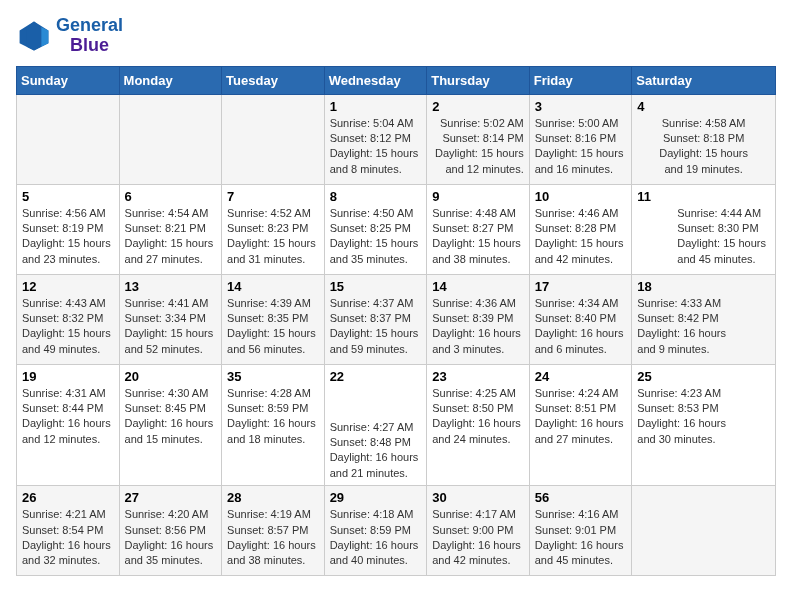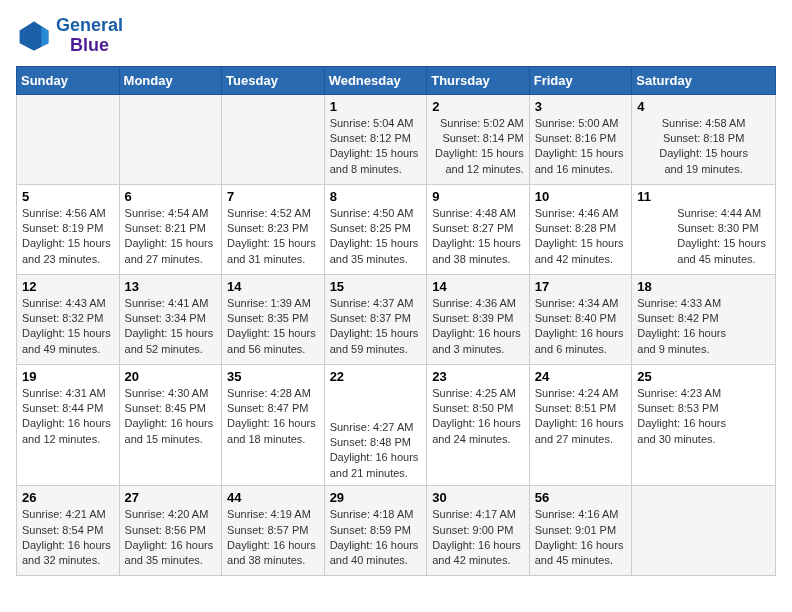--- a/index.html
+++ b/index.html
@@ -216,21 +216,21 @@
         </td>
         <td>
           <div class="day-num">13</div>
           <div class="day-info" style="white-space: pre-line;">Sunrise: 4:41 AM
 Sunset: 3:34 PM
 Daylight: 15 hours
 and 52 minutes.</div>
         </td>
         <td>
           <div class="day-num">14</div>
-          <div class="day-info" style="white-space: pre-line;">Sunrise: 1:39 AM
+          <div class="day-info" style="white-space: pre-line;">Sunrise: 4:39 AM
 Sunset: 8:35 PM
 Daylight: 15 hours
 and 56 minutes.</div>
         </td>
         <td>
           <div class="day-num">15</div>
           <div class="day-info" style="white-space: pre-line;">Sunrise: 4:37 AM
 Sunset: 8:37 PM
 Daylight: 15 hours
 and 59 minutes.</div>
@@ -268,21 +268,21 @@
         <td>
           <div class="day-num">20</div>
           <div class="day-info" style="white-space: pre-line;">Sunrise: 4:30 AM
 Sunset: 8:45 PM
 Daylight: 16 hours
 and 15 minutes.</div>
         </td>
         <td>
           <div class="day-num">35</div>
           <div class="day-info" style="white-space: pre-line;">Sunrise: 4:28 AM
-Sunset: 8:47 PM
+Sunset: 8:59 PM
 Daylight: 16 hours
 and 18 minutes.</div>
         </td>
         <td>
           <div class="day-num">22</div>
           <div class="day-info" style="white-space: pre-line; margin-top: 36px;">Sunrise: 4:27 AM
 Sunset: 8:48 PM
 Daylight: 16 hours
 and 21 minutes.</div>
         </td>
@@ -317,21 +317,21 @@
 and 32 minutes.</div>
         </td>
         <td>
           <div class="day-num">27</div>
           <div class="day-info" style="white-space: pre-line;">Sunrise: 4:20 AM
 Sunset: 8:56 PM
 Daylight: 16 hours
 and 35 minutes.</div>
         </td>
         <td>
-          <div class="day-num">44</div>
+          <div class="day-num">28</div>
           <div class="day-info" style="white-space: pre-line;">Sunrise: 4:19 AM
 Sunset: 8:57 PM
 Daylight: 16 hours
 and 38 minutes.</div>
         </td>
         <td>
           <div class="day-num">29</div>
           <div class="day-info" style="white-space: pre-line;">Sunrise: 4:18 AM
 Sunset: 8:59 PM
 Daylight: 16 hours

